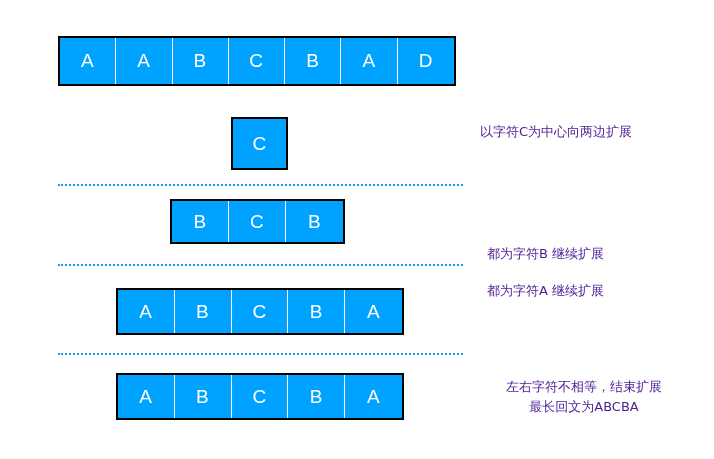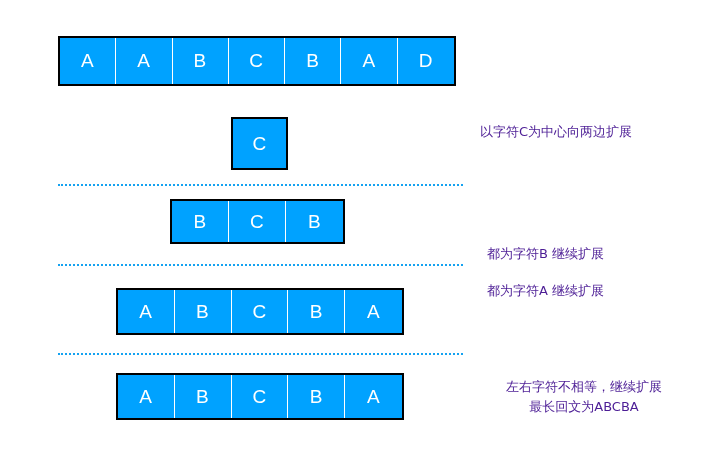--- a/index.html
+++ b/index.html
@@ -128,16 +128,16 @@
 
   <div class="divider" id="divider-3"></div>
 
   <div class="strip" id="strip-abcba-2">
     <div class="cell">A</div>
     <div class="cell">B</div>
     <div class="cell">C</div>
     <div class="cell">B</div>
     <div class="cell">A</div>
   </div>
-  <div class="caption" id="caption-4">左右字符不相等，继续扩展
+  <div class="caption" id="caption-4">左右字符不相等，结束扩展
 最长回文为ABCBA</div>
 
 </div>
 
 </body></html>

